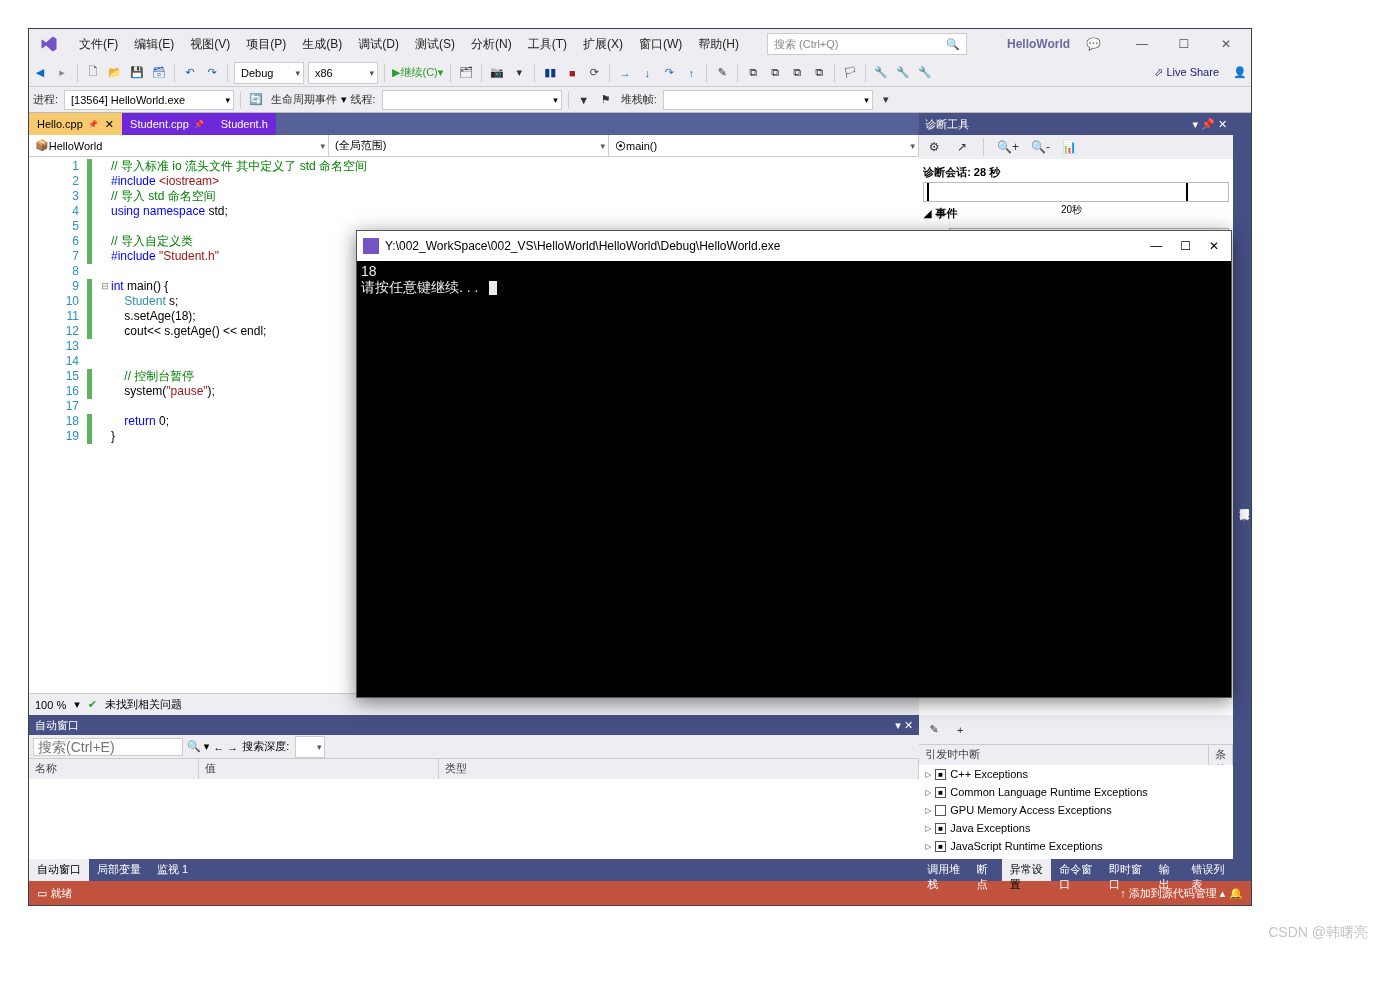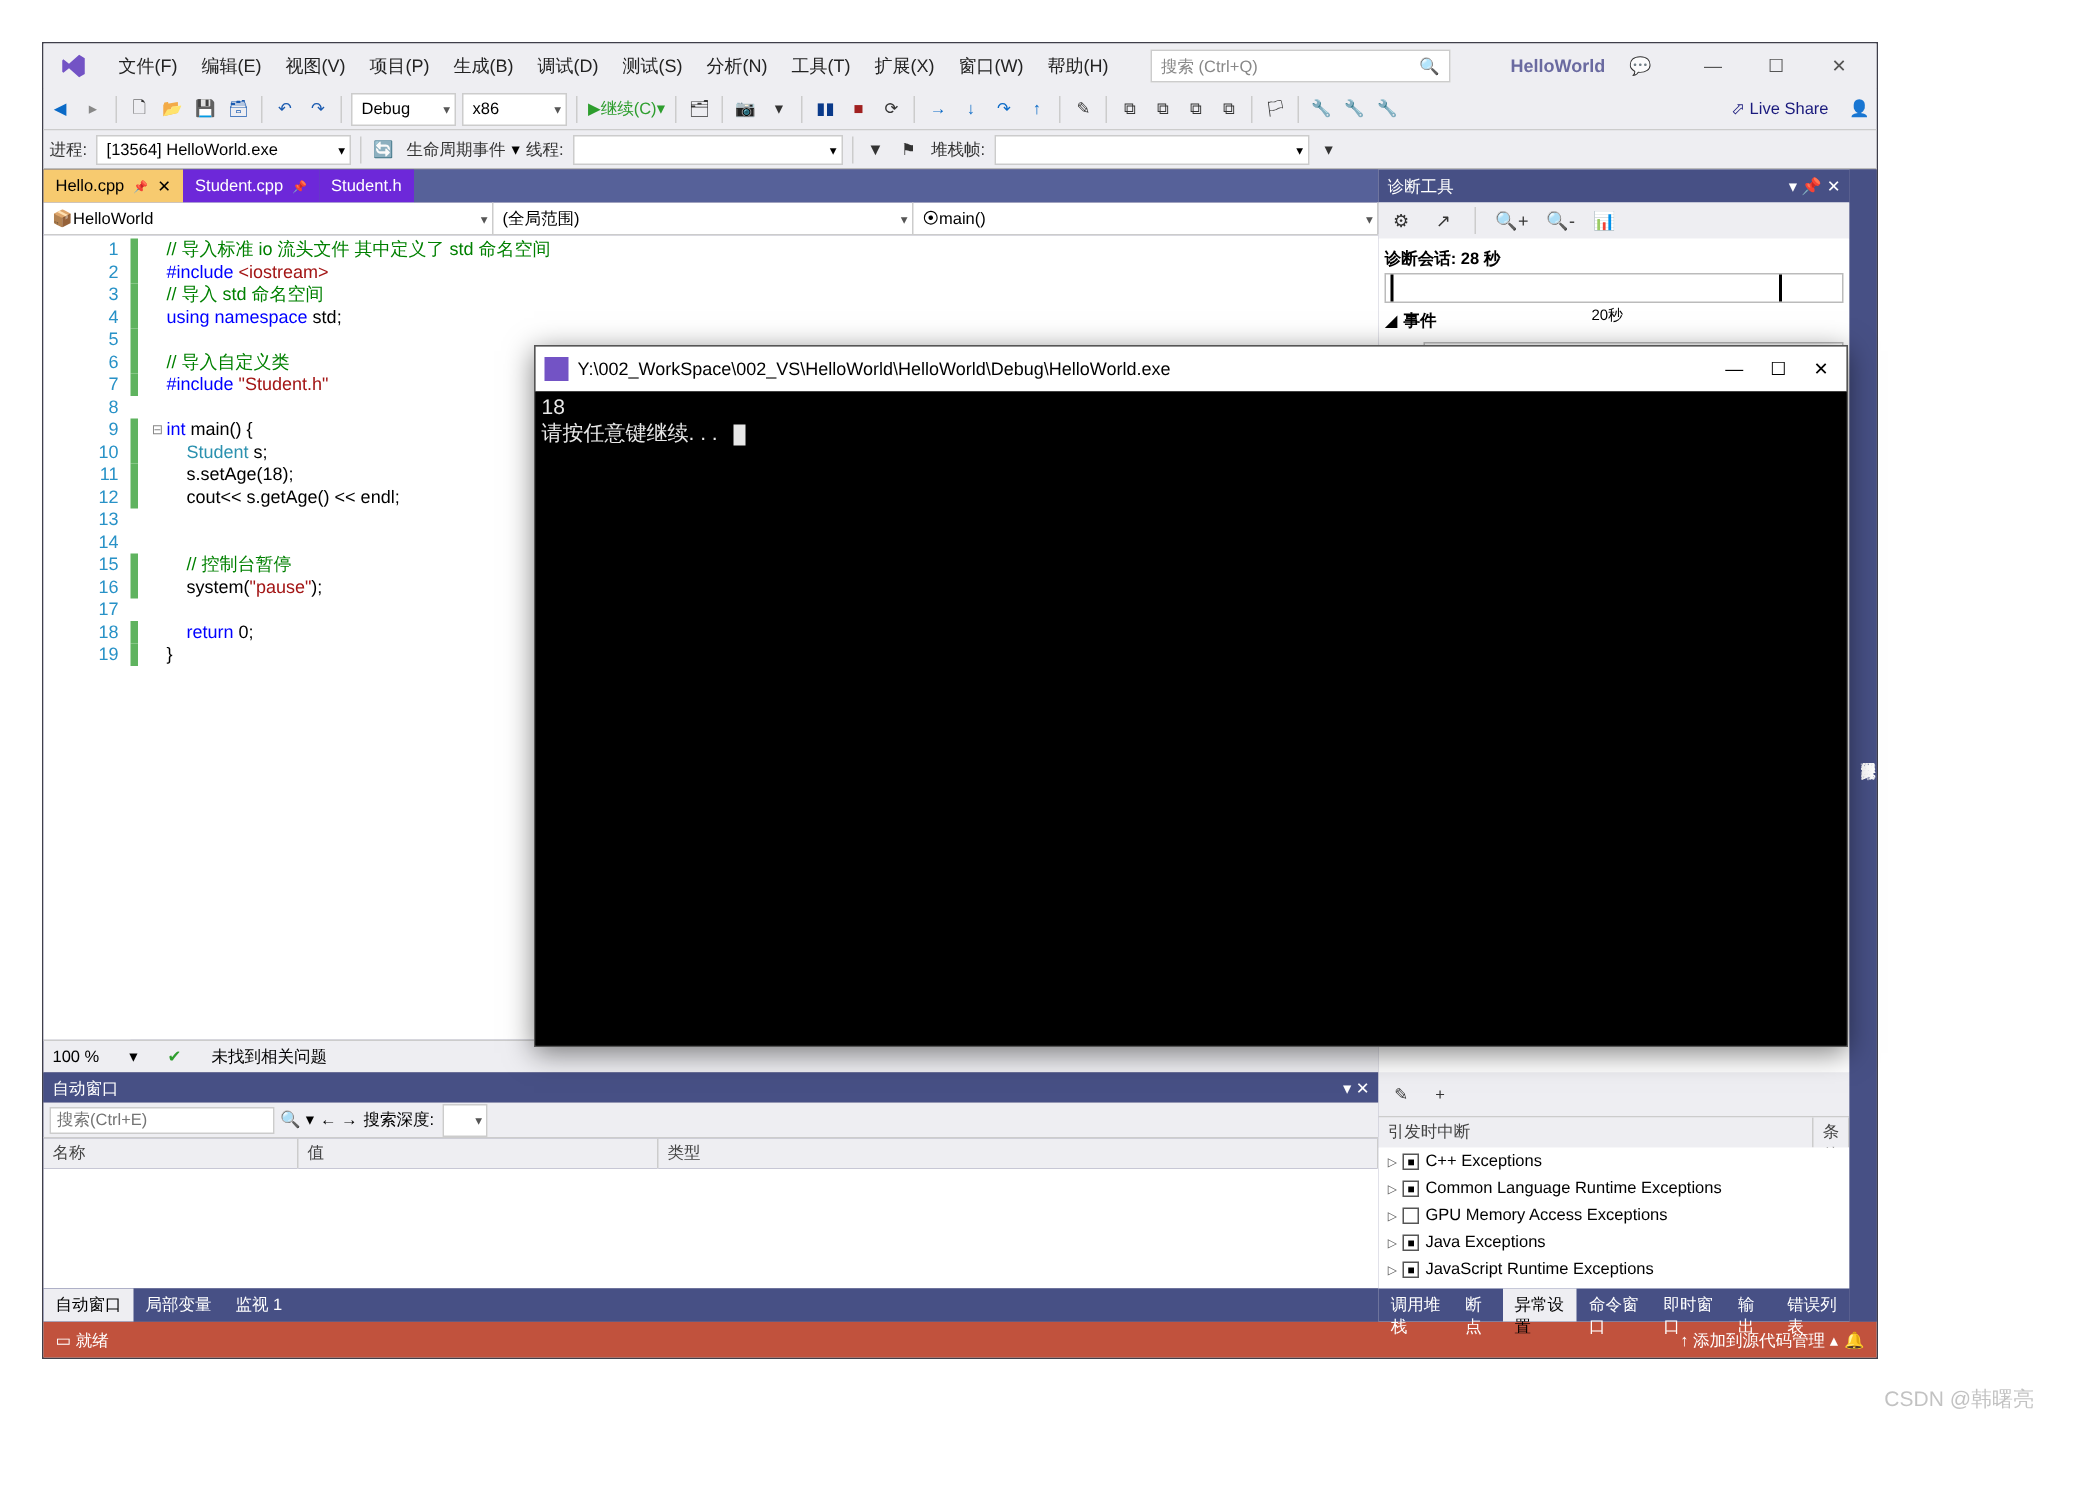--- a/index.html
+++ b/index.html
@@ -57,26 +57,26 @@
   .marks .m { height: 15px; }
   .green-bar { background: #5fb35f; width: 5px; height: 15px; display: inline-block; }
   .code-body { flex: 1; padding-top: 2px; white-space: pre; color: #000; }
   .c-comment { color: #008000; }
   .c-keyword { color: #0000ff; }
   .c-string  { color: #a31515; }
   .c-type    { color: #2b91af; }
   .fold { width: 12px; padding-top:2px;}
   .fold .f { height:15px; font-size:9px; color:#888; text-align:center;}
 
-  .editor-status { height: 22px; background: #eeeef2; border-top: 1px solid #ccc; display: flex; align-items: center; font-size: 11px; padding: 0 6px; gap: 20px;}
+  .editor-status { height: 22px; background: #eeeef2; border-top: 1px solid #ccc; display: flex; align-items: center; font-size: 11px; padding: 0 6px; gap: 8px;}
   .ok-icon { color: #2e9e2e; }
   .panel { display: flex; flex-direction: column; }
   .panel-head { height: 20px; background: #475085; color: #fff; font-size: 11px; display: flex; align-items: center; padding: 0 6px; justify-content: space-between;}
   .panel-tools { height: 24px; background: #eeeef2; display: flex; align-items: center; font-size: 11px; padding: 0 4px; gap: 4px; border-bottom: 1px solid #ccc;}
-  .panel-tools input { height: 18px; border: 1px solid #ccc; font-size: 11px; padding: 0 4px; }
+  .panel-tools input { height: 18px; border: 1px solid #ccc; font-size: 14px; padding: 0 4px; }
   .panel-grid-head { height: 20px; background: #eeeef2; display: flex; font-size: 11px; color: #444; }
   .panel-grid-head div { padding: 2px 6px; border-right: 1px solid #ccc; }
   .panel-body { flex: 1; background: #fff; overflow: auto; font-size: 11px; }
   .exc-row { display: flex; align-items: center; height: 18px; padding-left: 6px; gap: 4px; }
   .exc-tri { font-size: 8px; color: #555; }
   .exc-chk { width: 11px; height: 11px; border: 1px solid #555; display: inline-flex; align-items: center; justify-content: center; font-size: 8px; }
 
   .panel-tabs { height: 22px; background: #475085; display: flex; font-size: 11px; }
   .panel-tab { padding: 3px 8px; color: #fff; }
   .panel-tab.active { background: #eeeef2; color: #000; }
@@ -93,21 +93,21 @@
   .statusbar { height: 24px; background: #c1523d; color: #fff; display: flex; align-items: center; font-size: 11px; padding: 0 8px; }
   .statusbar .right { margin-left: auto; display: flex; align-items: center; gap: 4px; justify-content: flex-end; }
 
   
   .console-win { position: absolute; left: 356px; top: 230px; width: 876px; height: 468px; background: #000; border: 1px solid #555; box-shadow: 0 4px 18px rgba(0,0,0,.5); z-index: 50; display: flex; flex-direction: column; }
   .console-title { height: 30px; background: #fff; display: flex; align-items: center; font-size: 12px; padding: 0 6px; color: #000;}
   .console-title .cicons { margin-left: auto; display: flex; gap: 18px; padding-right: 6px; color:#000;}
   .console-body { flex: 1; background: #000; color: #e8e8e8; font-family: "SimSun", "NSimSun", monospace; font-size: 14px; padding: 2px 4px; white-space: pre; line-height: 16px;}
   .cursor { display:inline-block; width:8px; height:14px; background:#e8e8e8; vertical-align:text-bottom; margin-left:2px;}
 
-  .watermark { position:absolute; right:30px; bottom:60px; font-size:14px; color:rgba(80,80,80,.35); z-index:200;margin-left:39px;}
+  .watermark { position:absolute; right:18px; bottom:60px; font-size:14px; color:rgba(80,80,80,.35); z-index:200;margin-left:39px;}
   .ci { display:inline-flex; align-items:center; justify-content:center;}
 </style>
 </head>
 <body>
 
 <div class="frame">
 
   <div class="titlebar">
     <span class="vs-logo ci">
       <svg viewBox="0 0 24 24">

